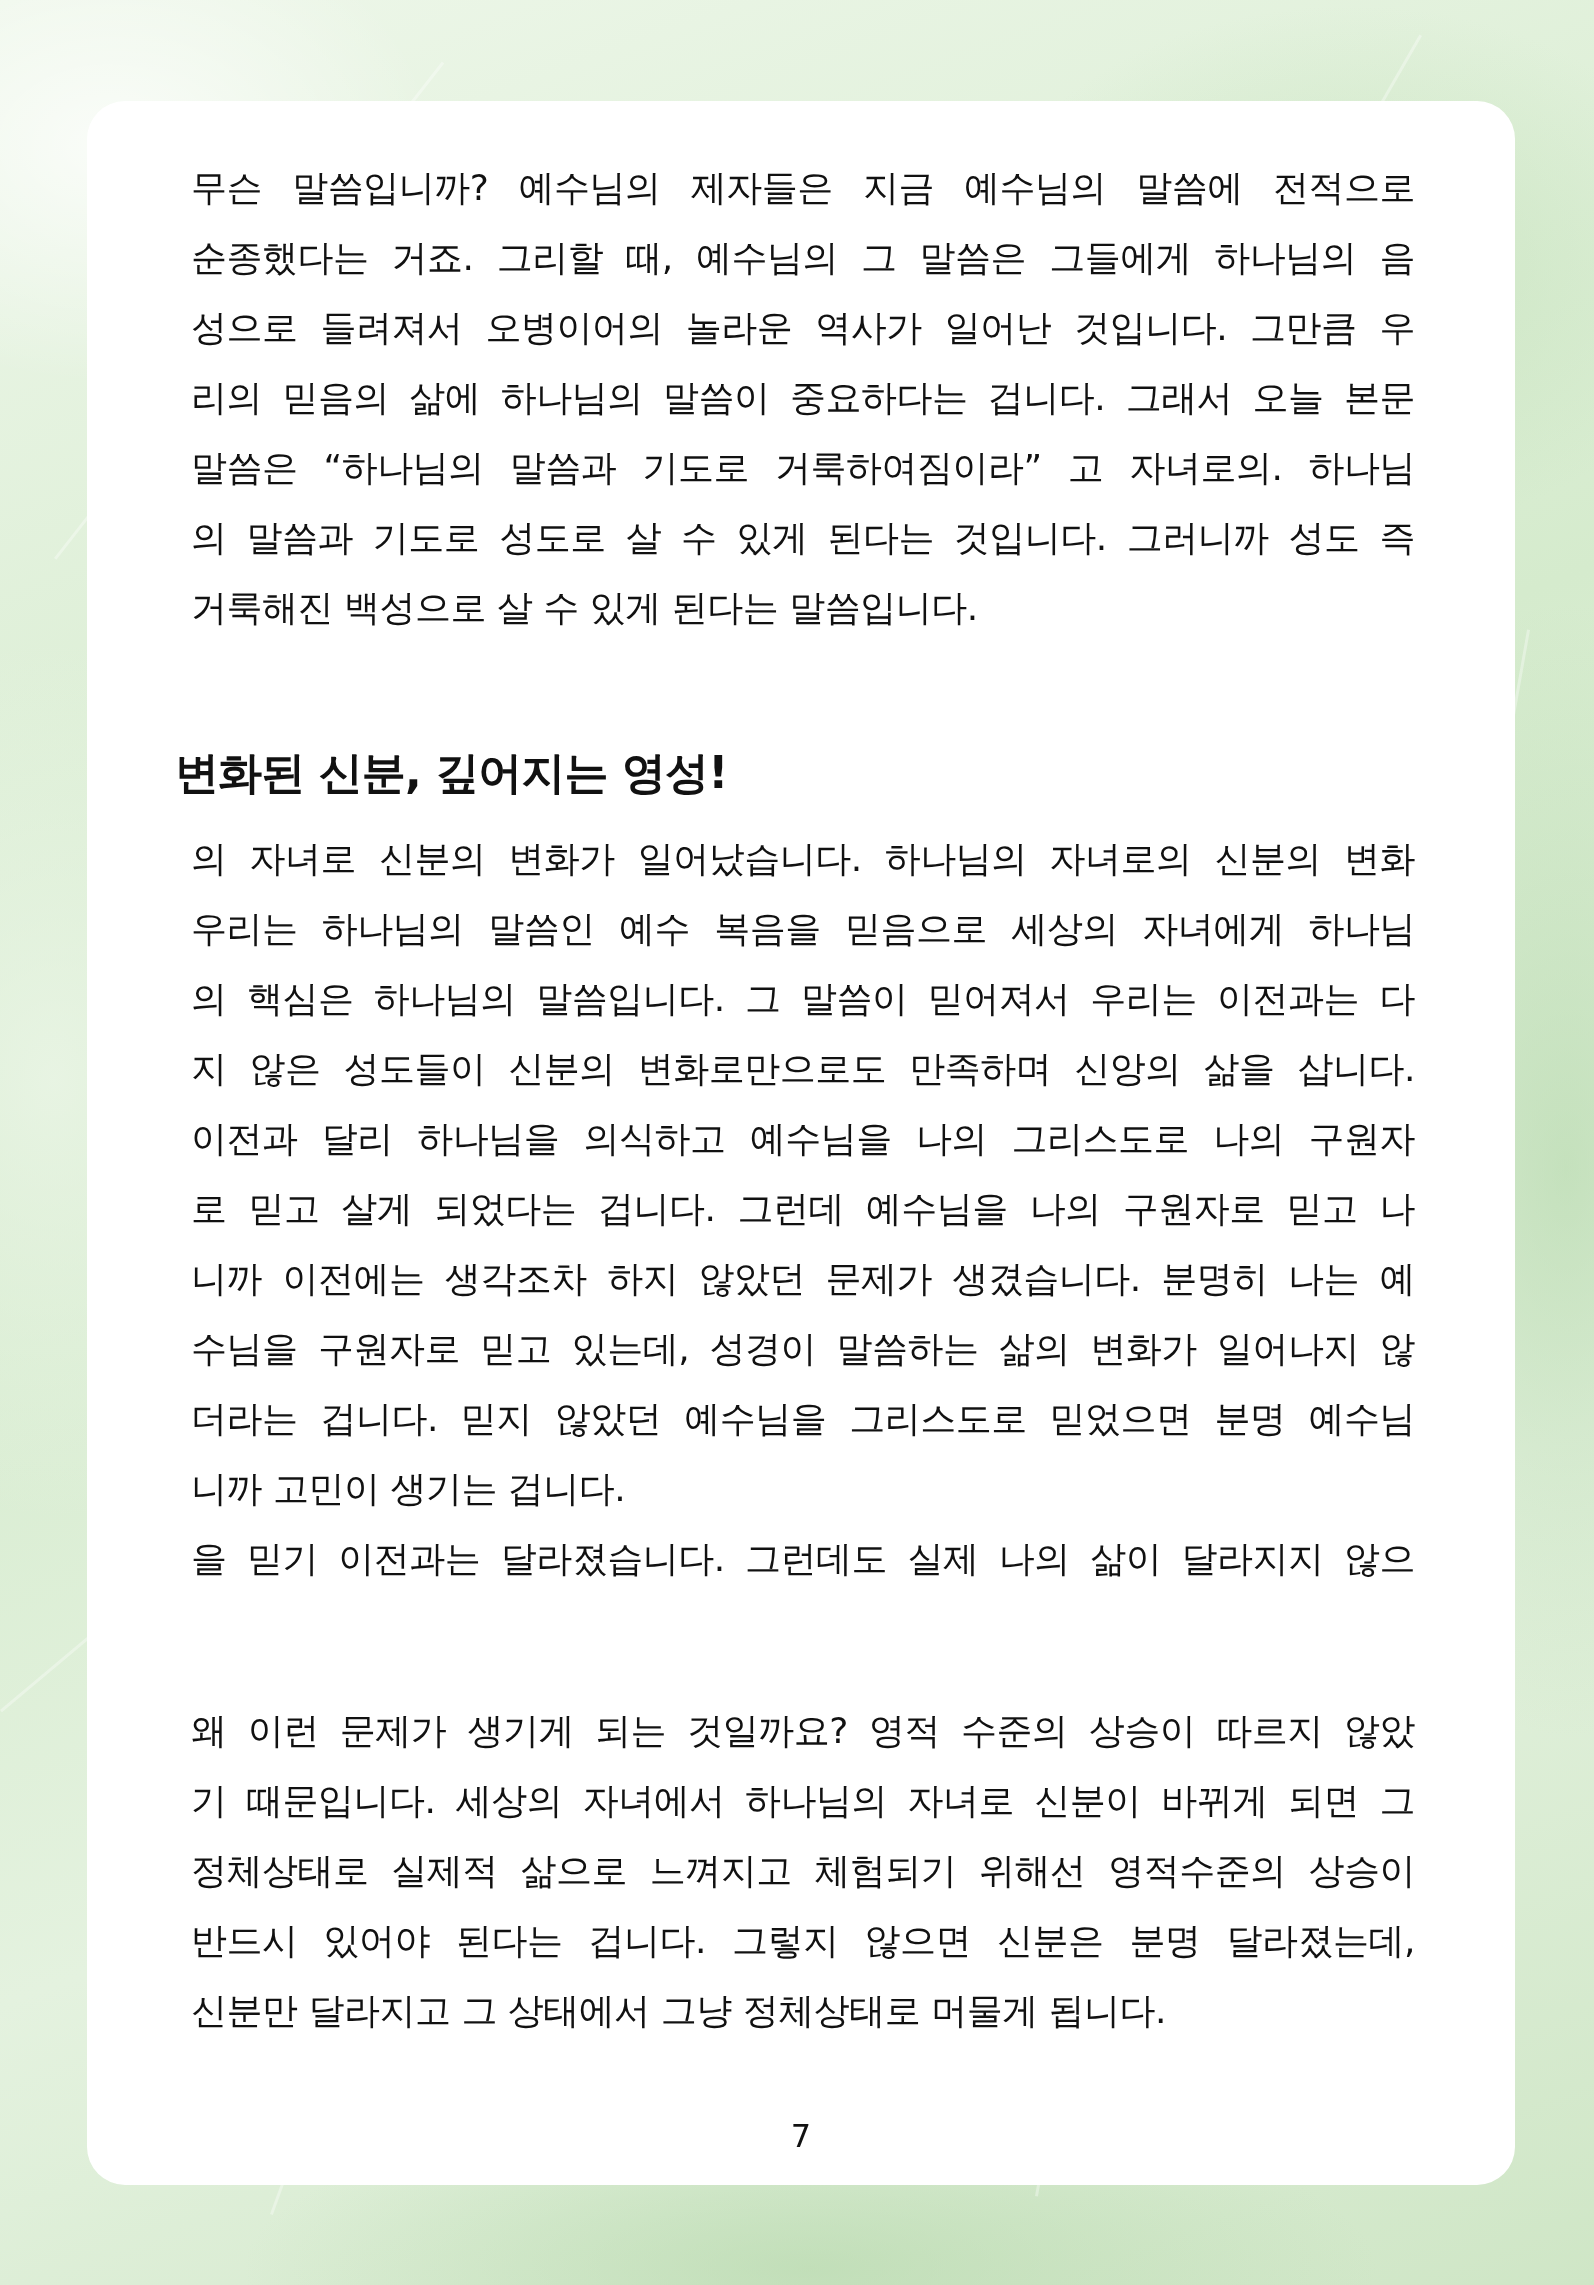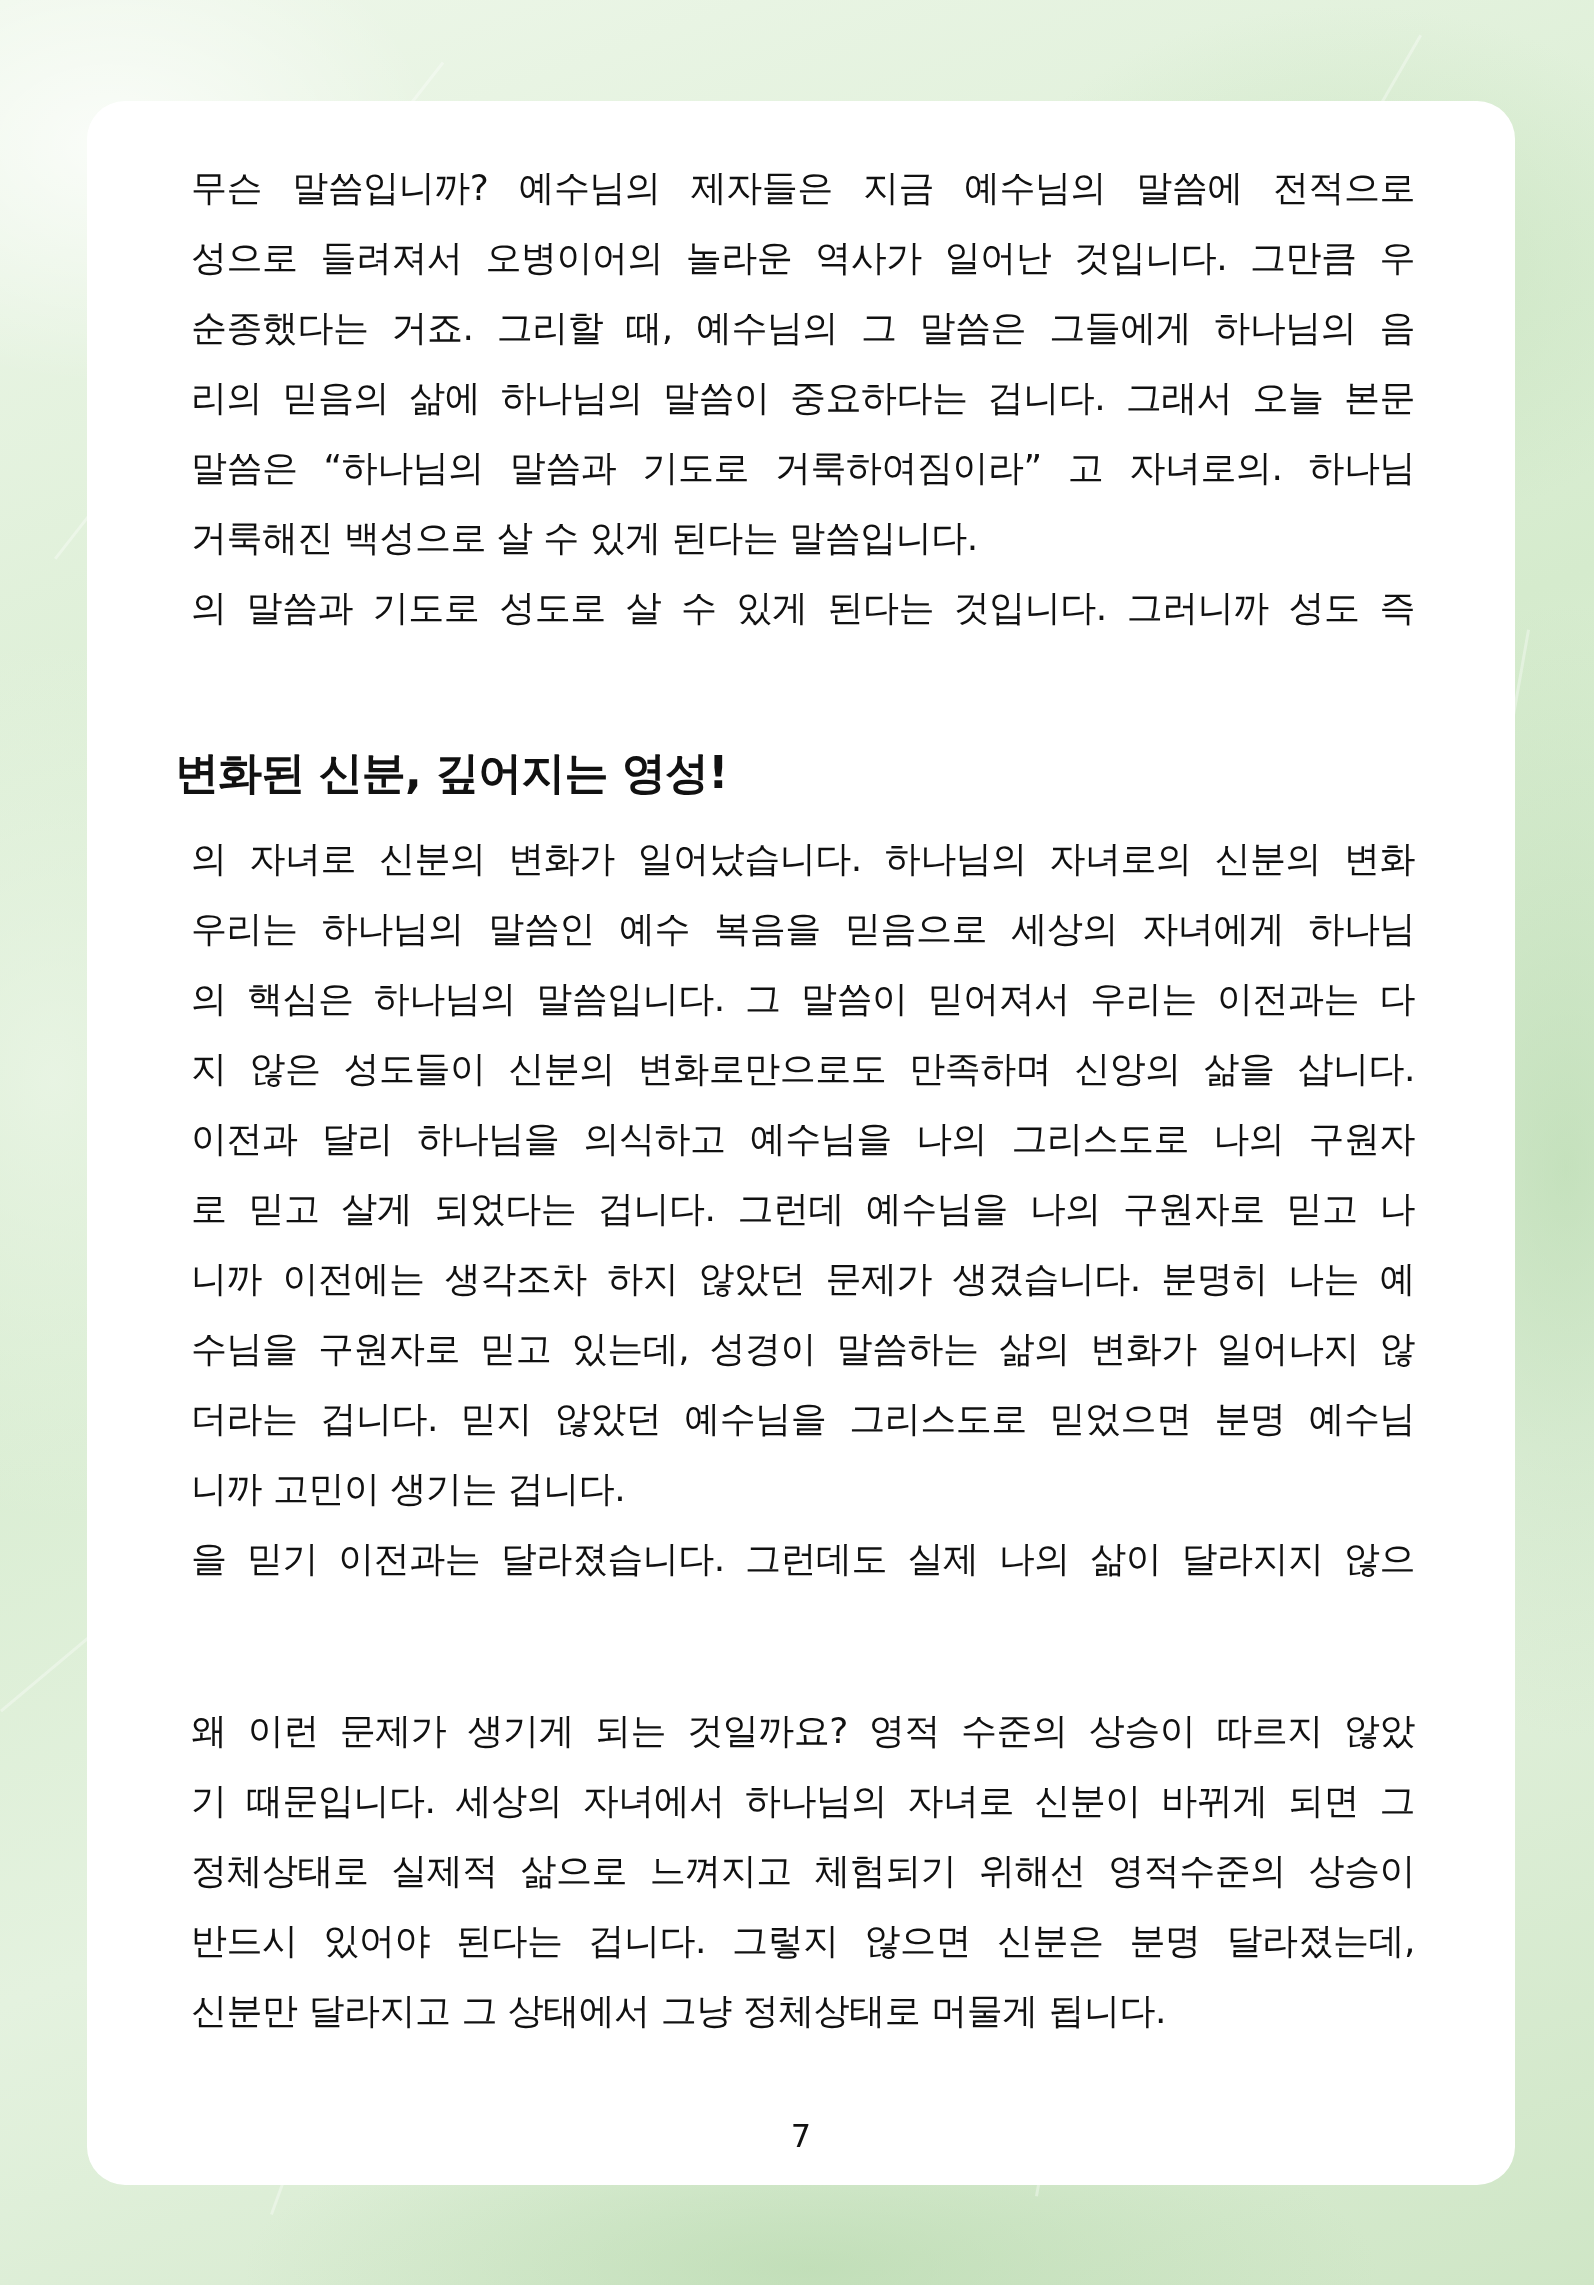--- a/index.html
+++ b/index.html
@@ -96,26 +96,26 @@
   <div class="vein" style="left:270px;top:2214px;width:360px;transform:rotate(-70deg);"></div>
   <div class="vein" style="left:1035px;top:2196px;width:270px;transform:rotate(-80deg);"></div>
   <div class="vein" style="left:0px;top:1710px;width:198px;transform:rotate(-40deg);"></div>
 </div>
 
 <div class="card">
   <div class="content">
 
     <p class="para">
       <span class="line"> 무슨 말씀입니까? 예수님의 제자들은 지금 예수님의 말씀에 전적으로</span>
+      <span class="line">순종했다는 거죠. 그리할 때, 예수님의 그 말씀은 그들에게 하나님의 음</span>
       <span class="line">성으로 들려져서 오병이어의 놀라운 역사가 일어난 것입니다. 그만큼 우</span>
-      <span class="line">순종했다는 거죠. 그리할 때, 예수님의 그 말씀은 그들에게 하나님의 음</span>
       <span class="line">리의 믿음의 삶에 하나님의 말씀이 중요하다는 겁니다. 그래서 오늘 본문</span>
       <span class="line">말씀은 “하나님의 말씀과 기도로 거룩하여짐이라” 고 자녀로의. 하나님</span>
+      <span class="line">의 말씀과 기도로 성도로 살 수 있게 된다는 것입니다. 그러니까 성도 즉</span>
       <span class="line last">거룩해진 백성으로 살 수 있게 된다는 말씀입니다.</span>
-      <span class="line">의 말씀과 기도로 성도로 살 수 있게 된다는 것입니다. 그러니까 성도 즉</span>
     </p>
 
     <div class="gap-1"></div>
 
     <h2 class="heading">변화된 신분, 깊어지는 영성!</h2>
 
     <p class="para">
       <span class="line">의 자녀로 신분의 변화가 일어났습니다. 하나님의 자녀로의 신분의 변화</span>
       <span class="line"> 우리는 하나님의 말씀인 예수 복음을 믿음으로 세상의 자녀에게 하나님</span>
       <span class="line">의 핵심은 하나님의 말씀입니다. 그 말씀이 믿어져서 우리는 이전과는 다</span>

